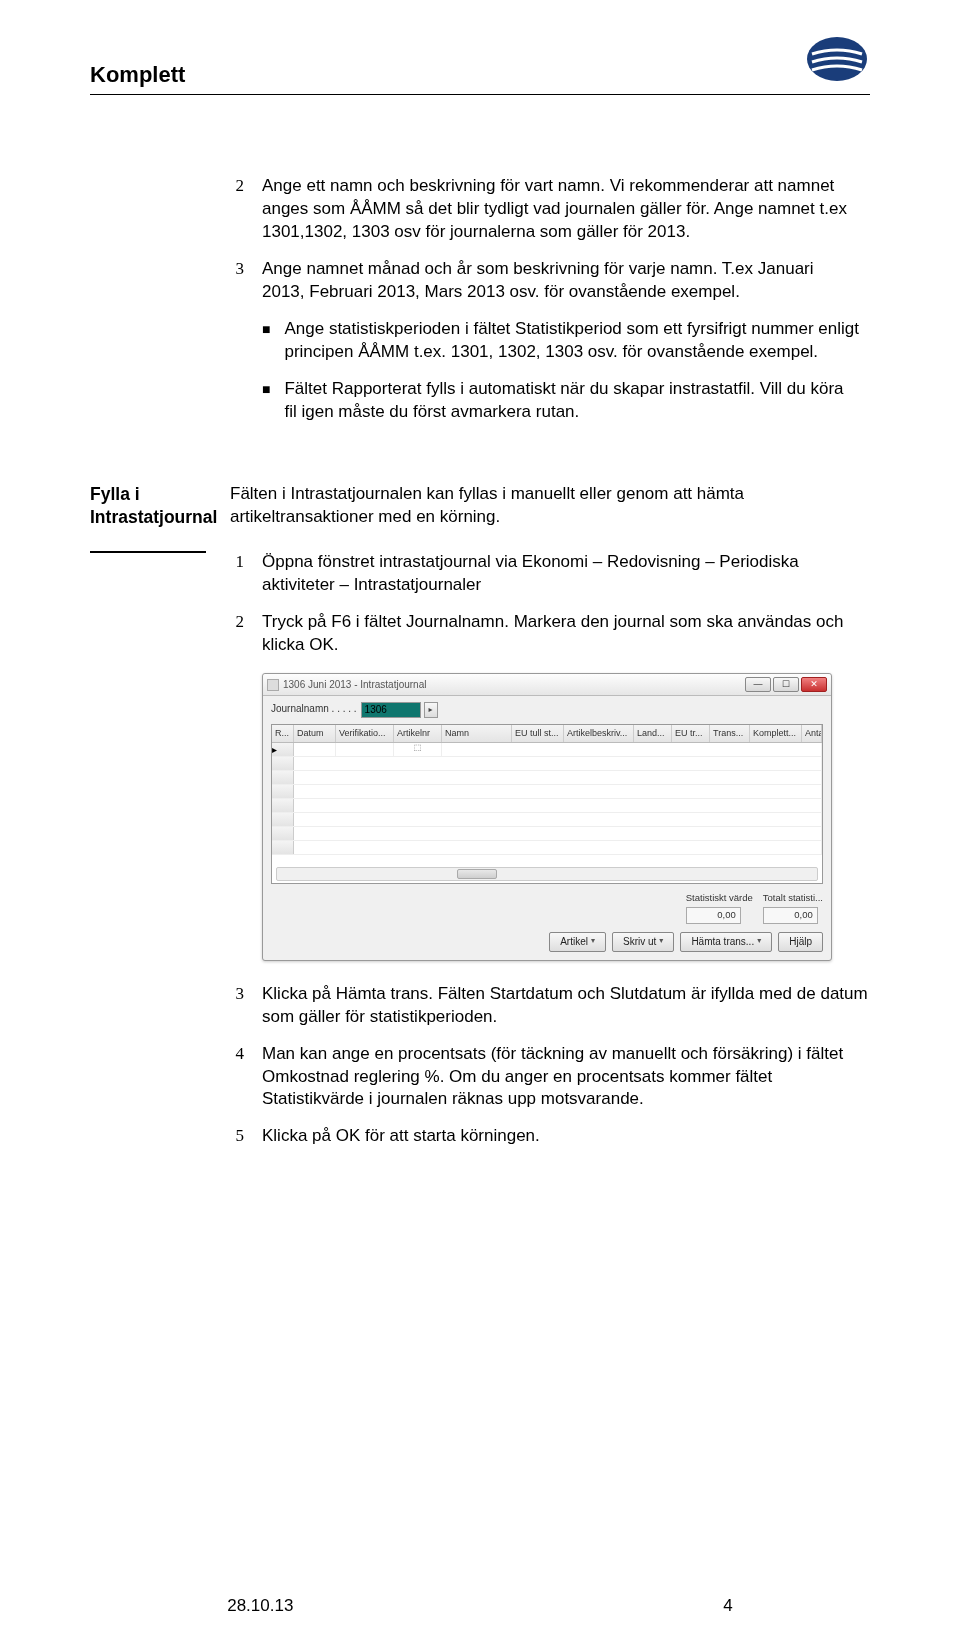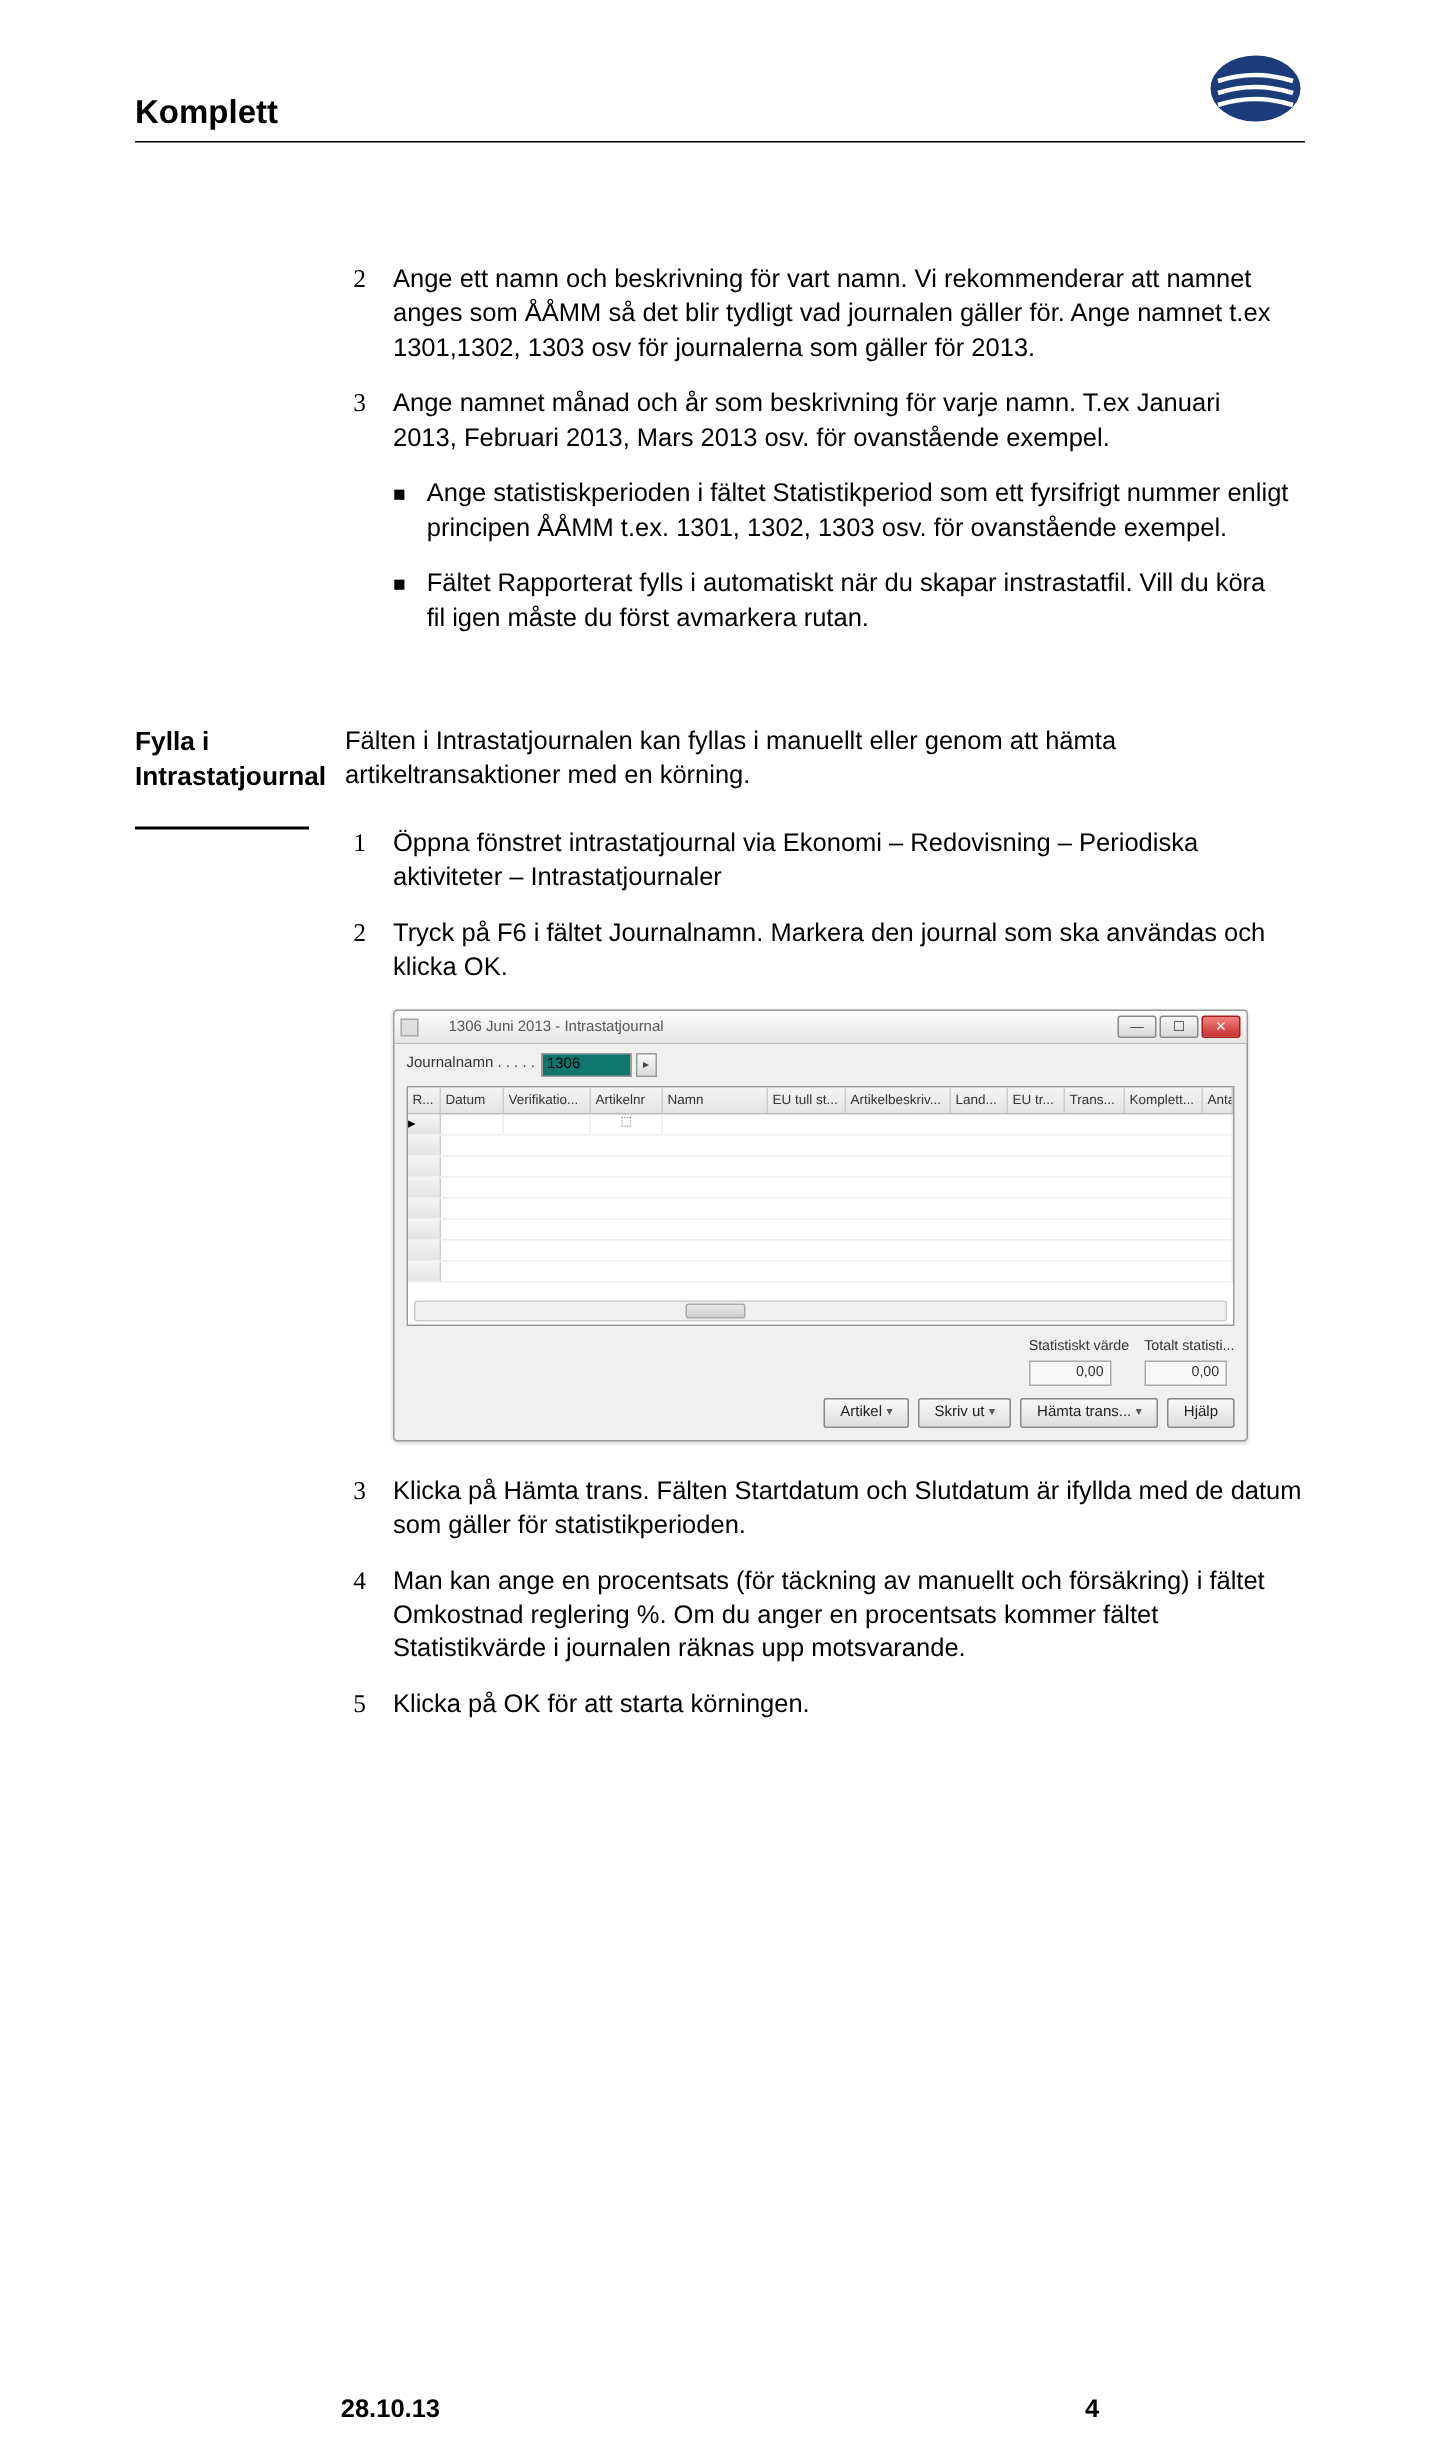--- a/index.html
+++ b/index.html
@@ -99,21 +99,21 @@
     justify-content: space-between;
     height: 22px;
     padding: 0 4px;
     background: linear-gradient(#fdfdfd, #e6e6e6);
     border-bottom: 1px solid #bbb;
     border-radius: 3px 3px 0 0;
   }
   .app-titlebar .ttl {
     display: flex;
     align-items: center;
-    gap: 20px;
+    gap: 4px;
     color: #555;
   }
   .app-titlebar .ttl .tt-icon {
     width: 12px; height: 12px; background: #ddd; border: 1px solid #aaa;
   }
   .win-btns { display: flex; gap: 2px; }
   .win-btn {
     width: 26px; height: 15px;
     border: 1px solid #888;
     background: linear-gradient(#f8f8f8,#d8d8d8);
@@ -231,21 +231,20 @@
   .app-btn .dd { font-size: 8px; color: #555; }
 
   .footer {
     position: absolute;
     bottom: 26px;
     left: 0; right: 0;
     display: flex;
     justify-content: center;
     gap: 430px;
     font-size: 17px;
-    font-weight: bold;
   }
 </style>
 </head>
 <body>
 
 <div class="page">
 
   <div class="header">
     <div class="header-title">Komplett</div>
     <svg class="logo" viewBox="0 0 66 50">

